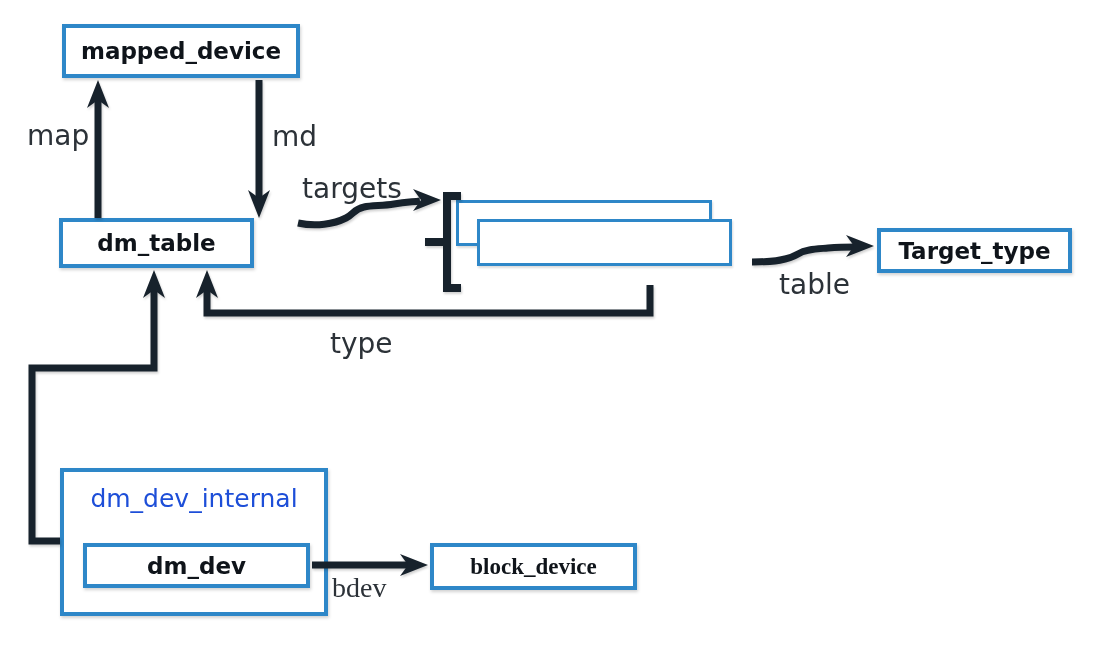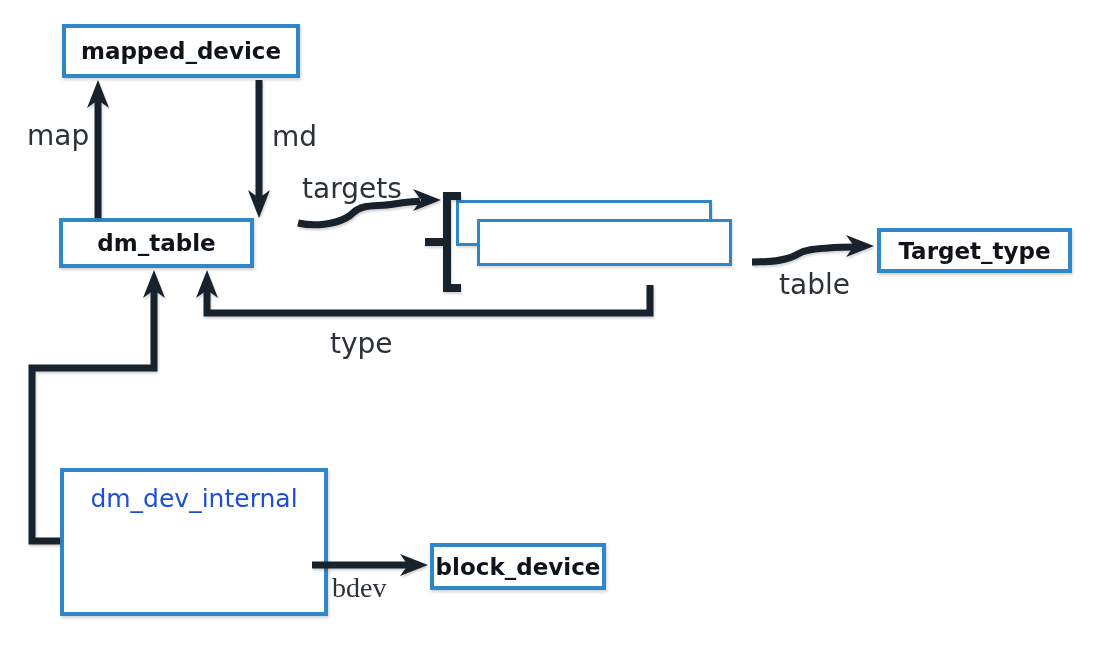--- a/index.html
+++ b/index.html
@@ -113,22 +113,23 @@
 
   <div class="node z3" style="left:59px; top:218px; width:195px; height:50px;">dm_table</div>
 
   <div class="node stack-back z1" style="left:456px; top:200px; width:256px; height:46px;"></div>
   <div class="node stack-back z2" style="left:477px; top:219px; width:255px; height:47px;"></div>
 
   <div class="node z3" style="left:877px; top:228px; width:195px; height:45px;">Target_type</div>
 
   <div class="node container-node z2" style="left:60px; top:468px; width:268px; height:148px;">dm_dev_internal</div>
 
+  <div class="node z3" style="left:83px; top:543px; width:227px; height:45px;">dm_dev</div>
 
-  <div class="node z3" style="left:430px; top:543px; width:176px; height:47px;">block_device</div>
+  <div class="node z3" style="left:430px; top:543px; width:207px; height:47px;font-family:Liberation Serif, serif;">block_device</div>
 
   <div class="edge-label" style="left:27px; top:119px;">map</div>
 
   <div class="edge-label" style="left:272px; top:120px;">md</div>
 
   <div class="edge-label" style="left:302px; top:172px;">targets</div>
 
   <div class="edge-label" style="left:779px; top:268px;">table</div>
 
   <div class="edge-label" style="left:330px; top:327px;">type</div>

